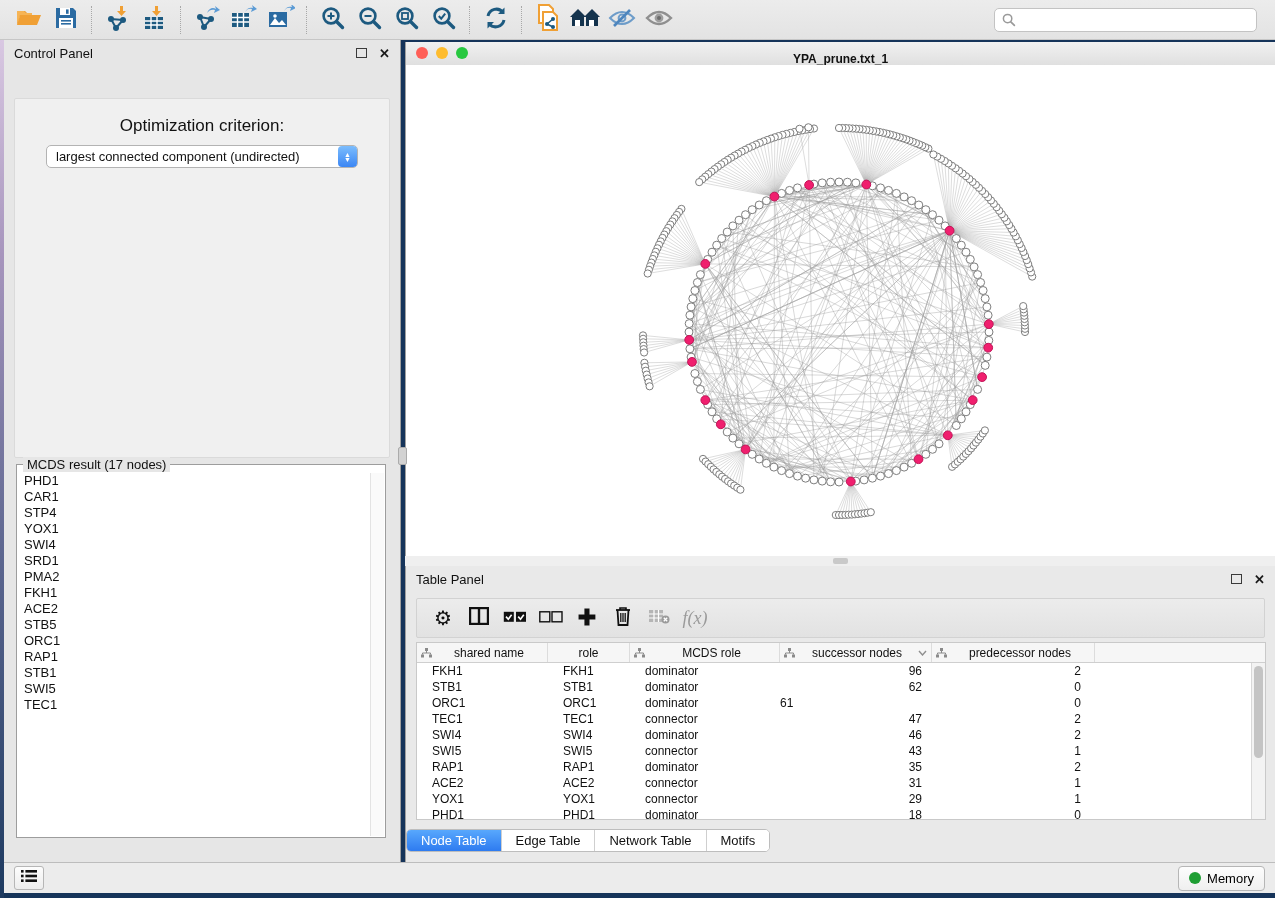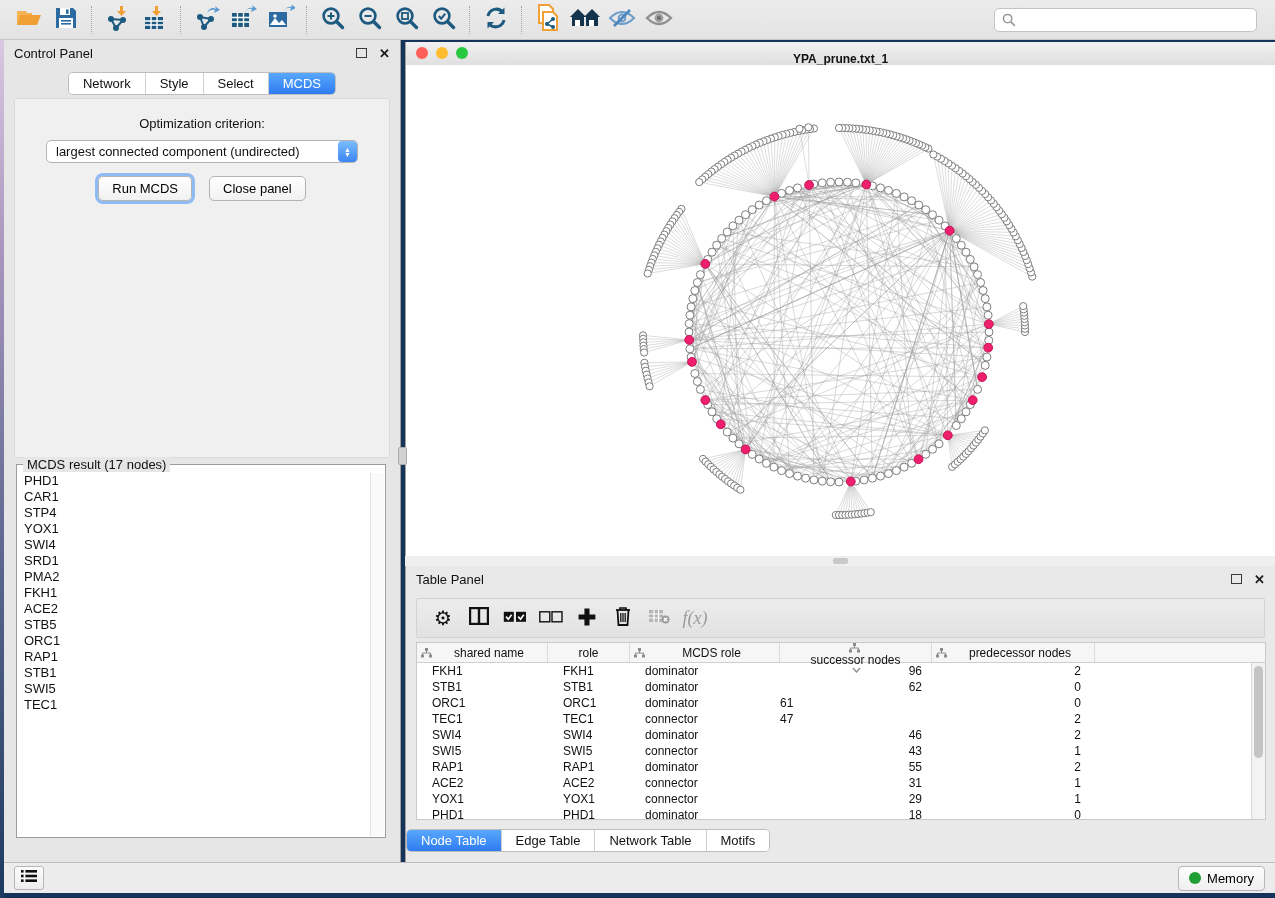--- a/index.html
+++ b/index.html
@@ -36,21 +36,21 @@
 
   .seg-tabs { display:flex; justify-content:center; margin-top:6px; }
   .seg-group { display:inline-flex; background:#fff; border:1px solid #bdbdbd; border-radius:5px; overflow:hidden; }
   .seg-tab { font-family:inherit; font-size:13px; padding:3px 14px; background:#fff; border:none;
     border-right:1px solid #cfcfcf; color:#111; cursor:pointer; }
   .seg-tab:last-child { border-right:none; }
   .seg-tab.selected { background:linear-gradient(#58a8fd,#2e7bf0); color:#fff; }
 
   .tab-card { position:absolute; left:10px; right:10px; top:58px; height:360px;
     background:#f0f0f0; border:1px solid #dadada; border-radius:2px; }
-  .crit-label { text-align:center; font-size:13px; margin-top:17px; }
+  .crit-label { text-align:center; font-size:17px; margin-top:17px; }
   .dropdown { width:312px; height:23px; margin:9px auto 0 auto; background:#fff;
     border:1px solid #b3b3b3; border-radius:5px; display:flex; align-items:center; position:relative; cursor:pointer; }
   .dropdown .dd-text { flex:1; font-size:13px; padding-left:9px; white-space:nowrap; overflow:hidden; }
   .dd-stepper { width:19px; height:21px; margin-right:0px; border-radius:4px;
     background:linear-gradient(#7cbdfd,#3b86f4); display:flex; flex-direction:column;
     align-items:center; justify-content:center; color:#fff; }
   .dd-stepper span { font-size:7px; line-height:5px; }
   .btn-row { display:flex; justify-content:center; gap:17px; margin-top:13px; }
   .pbtn { font-family:inherit; font-size:13px; height:25px; padding:0 13px;
     background:linear-gradient(#ffffff,#f1f1f1); border:1px solid #b3b3b3; border-radius:5px; cursor:pointer; }
@@ -262,41 +262,29 @@
   </div>
 </div>
 
 <div class="control-panel">
   <div class="panel-header">
     <span>Control Panel</span>
     <span class="sp"></span>
     <span class="win-float"></span>
     <span class="win-close">✕</span>
   </div>
-  <div class="seg-tabs">
-    <div class="seg-group">
-        <button class="seg-tab">Network</button>
-        <button class="seg-tab">Style</button>
-        <button class="seg-tab">Select</button>
-        <button class="seg-tab selected">MCDS</button>
-      </div>
-  </div>
 
   <div class="tab-card">
     <div class="crit-label">Optimization criterion:</div>
     <div class="dropdown">
       <span class="dd-text">largest connected component (undirected)</span>
       <span class="dd-stepper">
           <span>▲</span>
           <span>▼</span>
         </span>
-    </div>
-    <div class="btn-row">
-      <button class="pbtn focus-ring">Run MCDS</button>
-      <button class="pbtn">Close panel</button>
     </div>
   </div>
 
   <div class="mcds-fieldset">
     <div class="mcds-legend">MCDS result (17 nodes)</div>
     <div class="mcds-list">
         <div>PHD1</div>
         <div>CAR1</div>
         <div>STP4</div>
         <div>YOX1</div>
@@ -1178,21 +1166,21 @@
         </div>
         <div class="nt-h" style="width: 150px;">
           <svg width="11" height="10" viewBox="0 0 11 10" style="flex:none;margin-right:3px">
             <rect x="4" y="0" width="3" height="3" fill="#8a8a8a"></rect>
             <rect x="0" y="6.5" width="3" height="3" fill="#8a8a8a"></rect>
             <rect x="8" y="6.5" width="3" height="3" fill="#8a8a8a"></rect>
             <path d="M5.5 3v2M1.5 6.5V5h8v1.5" stroke="#8a8a8a" fill="none"></path>
           </svg>
           <span class="lbl">MCDS role</span>
         </div>
-        <div class="nt-h" style="width: 152px; flex-direction: column;">
+        <div class="nt-h" style="width: 152px;">
           <svg width="11" height="10" viewBox="0 0 11 10" style="flex:none;margin-right:3px">
             <rect x="4" y="0" width="3" height="3" fill="#8a8a8a"></rect>
             <rect x="0" y="6.5" width="3" height="3" fill="#8a8a8a"></rect>
             <rect x="8" y="6.5" width="3" height="3" fill="#8a8a8a"></rect>
             <path d="M5.5 3v2M1.5 6.5V5h8v1.5" stroke="#8a8a8a" fill="none"></path>
           </svg>
           <span class="lbl">successor nodes</span>
           <svg width="9" height="6" viewBox="0 0 9 6" style="flex:none;margin-left:2px">
             <path d="M1 1l3.5 4L8 1" fill="none" stroke="#8f8f8f" stroke-width="1.4"></path>
           </svg>
@@ -1227,42 +1215,42 @@
           <div class="nt-c" style="width: 131px; padding-left: 15px;">ORC1</div>
           <div class="nt-c" style="width: 82px; padding-left: 15px;">ORC1</div>
           <div class="nt-c" style="width: 150px; padding-left: 15px;">dominator</div>
           <div class="nt-c" style="width: 152px; text-align: left; padding-right: 10px;">61</div>
           <div class="nt-c" style="width: 163px; text-align: right; padding-right: 14px;">0</div>
         </div>
         <div class="nt-row">
           <div class="nt-c" style="width: 131px; padding-left: 15px;">TEC1</div>
           <div class="nt-c" style="width: 82px; padding-left: 15px;">TEC1</div>
           <div class="nt-c" style="width: 150px; padding-left: 15px;">connector</div>
-          <div class="nt-c" style="width: 152px; padding-right: 10px;">47</div>
+          <div class="nt-c" style="width: 152px; text-align: right; padding-right: 10px;">47</div>
           <div class="nt-c" style="width: 163px; text-align: right; padding-right: 14px;">2</div>
         </div>
         <div class="nt-row">
           <div class="nt-c" style="width: 131px; padding-left: 15px;">SWI4</div>
           <div class="nt-c" style="width: 82px; padding-left: 15px;">SWI4</div>
           <div class="nt-c" style="width: 150px; padding-left: 15px;">dominator</div>
           <div class="nt-c" style="width: 152px; text-align: right; padding-right: 10px;">46</div>
           <div class="nt-c" style="width: 163px; text-align: right; padding-right: 14px;">2</div>
         </div>
         <div class="nt-row">
           <div class="nt-c" style="width: 131px; padding-left: 15px;">SWI5</div>
           <div class="nt-c" style="width: 82px; padding-left: 15px;">SWI5</div>
           <div class="nt-c" style="width: 150px; padding-left: 15px;">connector</div>
           <div class="nt-c" style="width: 152px; text-align: right; padding-right: 10px;">43</div>
           <div class="nt-c" style="width: 163px; text-align: right; padding-right: 14px;">1</div>
         </div>
         <div class="nt-row">
           <div class="nt-c" style="width: 131px; padding-left: 15px;">RAP1</div>
           <div class="nt-c" style="width: 82px; padding-left: 15px;">RAP1</div>
           <div class="nt-c" style="width: 150px; padding-left: 15px;">dominator</div>
-          <div class="nt-c" style="width: 152px; text-align: right; padding-right: 10px;">55</div>
+          <div class="nt-c" style="width: 152px; text-align: right; padding-right: 10px;">35</div>
           <div class="nt-c" style="width: 163px; text-align: right; padding-right: 14px;">2</div>
         </div>
         <div class="nt-row">
           <div class="nt-c" style="width: 131px; padding-left: 15px;">ACE2</div>
           <div class="nt-c" style="width: 82px; padding-left: 15px;">ACE2</div>
           <div class="nt-c" style="width: 150px; padding-left: 15px;">connector</div>
           <div class="nt-c" style="width: 152px; text-align: right; padding-right: 10px;">31</div>
           <div class="nt-c" style="width: 163px; text-align: right; padding-right: 14px;">1</div>
         </div>
         <div class="nt-row">

